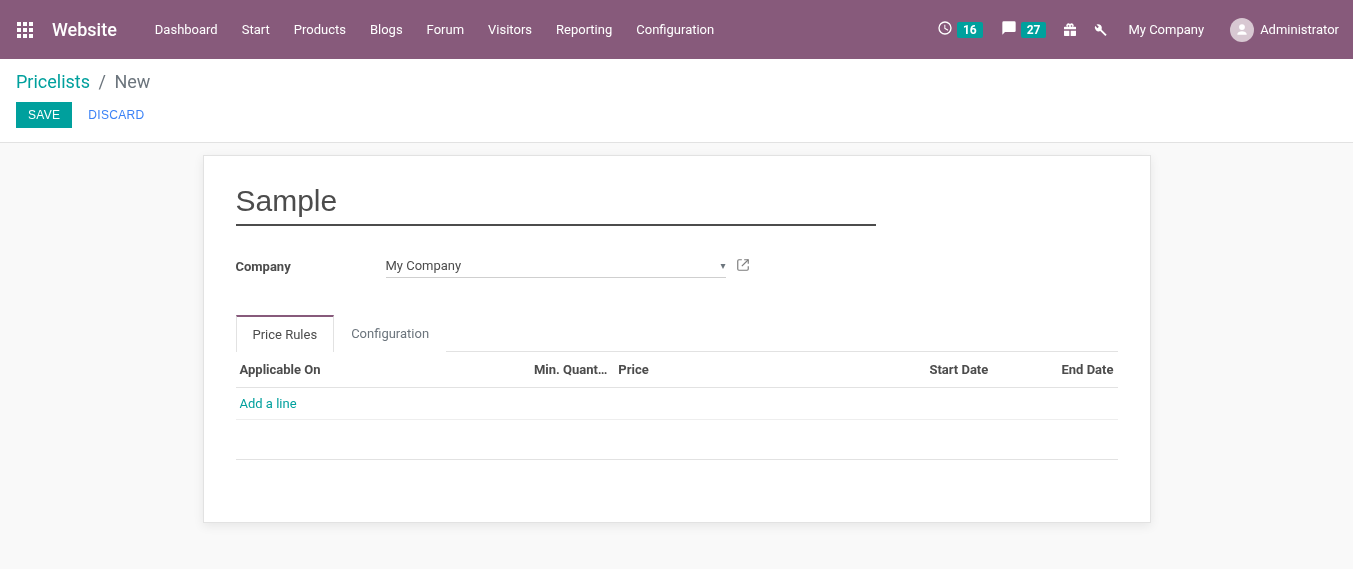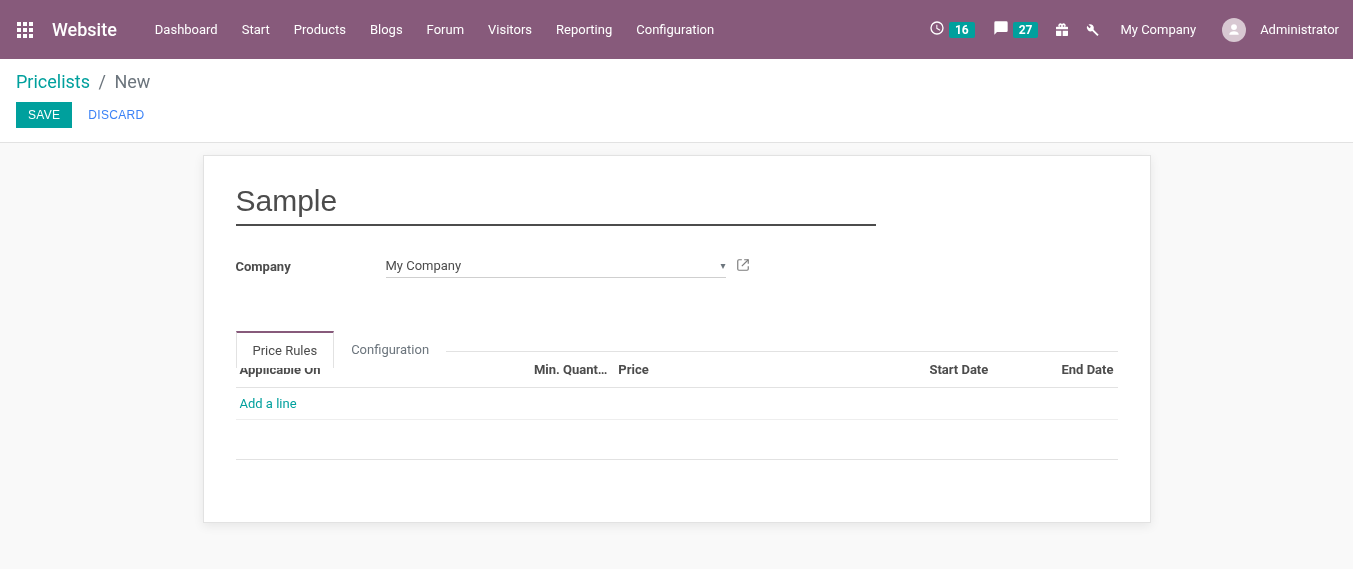--- a/index.html
+++ b/index.html
@@ -38,21 +38,21 @@
   .nav-right { display: flex; align-items: center; gap: 10px; padding-right: 6px; }
   .badge-wrap { position: relative; display: flex; align-items: center; cursor: pointer; padding: 0 4px; }
   .badge-wrap svg { width: 16px; height: 16px; fill: #fff; }
   .badge {
     background: #00a09d; color: #fff; font-size: 12px; font-weight: 700;
     border-radius: 2px; padding: 1px 6px; margin-left: 4px;
   }
   .icon-btn { width: 20px; height: 20px; display:flex; align-items:center; justify-content:center; cursor:pointer; }
   .icon-btn svg { width: 16px; height: 16px; fill: #fff; }
   .company-label { color: #fff; font-size: 13px; padding: 0 8px; cursor: pointer; }
-  .user-wrap { display: flex; align-items: center; gap: 14px; cursor: pointer; padding-left: 8px; }
+  .user-wrap { display: flex; align-items: center; gap: 6px; cursor: pointer; padding-left: 8px; }
   .avatar {
     width: 24px; height: 24px; border-radius: 50%; background: #d8c8d2;
     display: flex; align-items: center; justify-content: center;
   }
   .avatar svg { width: 14px; height: 14px; fill: #fff; }
   .user-name { color: #fff; font-size: 13px; }
 
   
   .control-panel {
     background: #fff;
@@ -105,21 +105,21 @@
   }
   .select-caret { color: #6c757d; font-size: 10px; }
   .ext-link { cursor: pointer; }
   .ext-link svg { width: 14px; height: 14px; stroke: #7c7c7c; fill: none; stroke-width: 2; }
 
   
   .tabs { display: flex; border-bottom: 1px solid #e2e2e2; margin-top: 36px; }
   .tab {
     padding: 10px 16px; font-size: 13px; color: #6c757d;
     border: 1px solid transparent; border-bottom: none; cursor: pointer;
-    position: relative; top: 17px; background: #fff;
+    position: relative; top: 1px; background: #fff;
   }
   .tab.active {
     color: #4c4c4c; border-color: #e2e2e2; border-top: 2px solid #875a7b;
   }
 
   
   .table { width: 100%; border-collapse: collapse; margin-top: 0; }
   .table thead th {
     text-align: left; font-size: 13px; font-weight: 700; color: #4c4c4c;
     padding: 10px 4px; border-bottom: 1px solid #e2e2e2;

